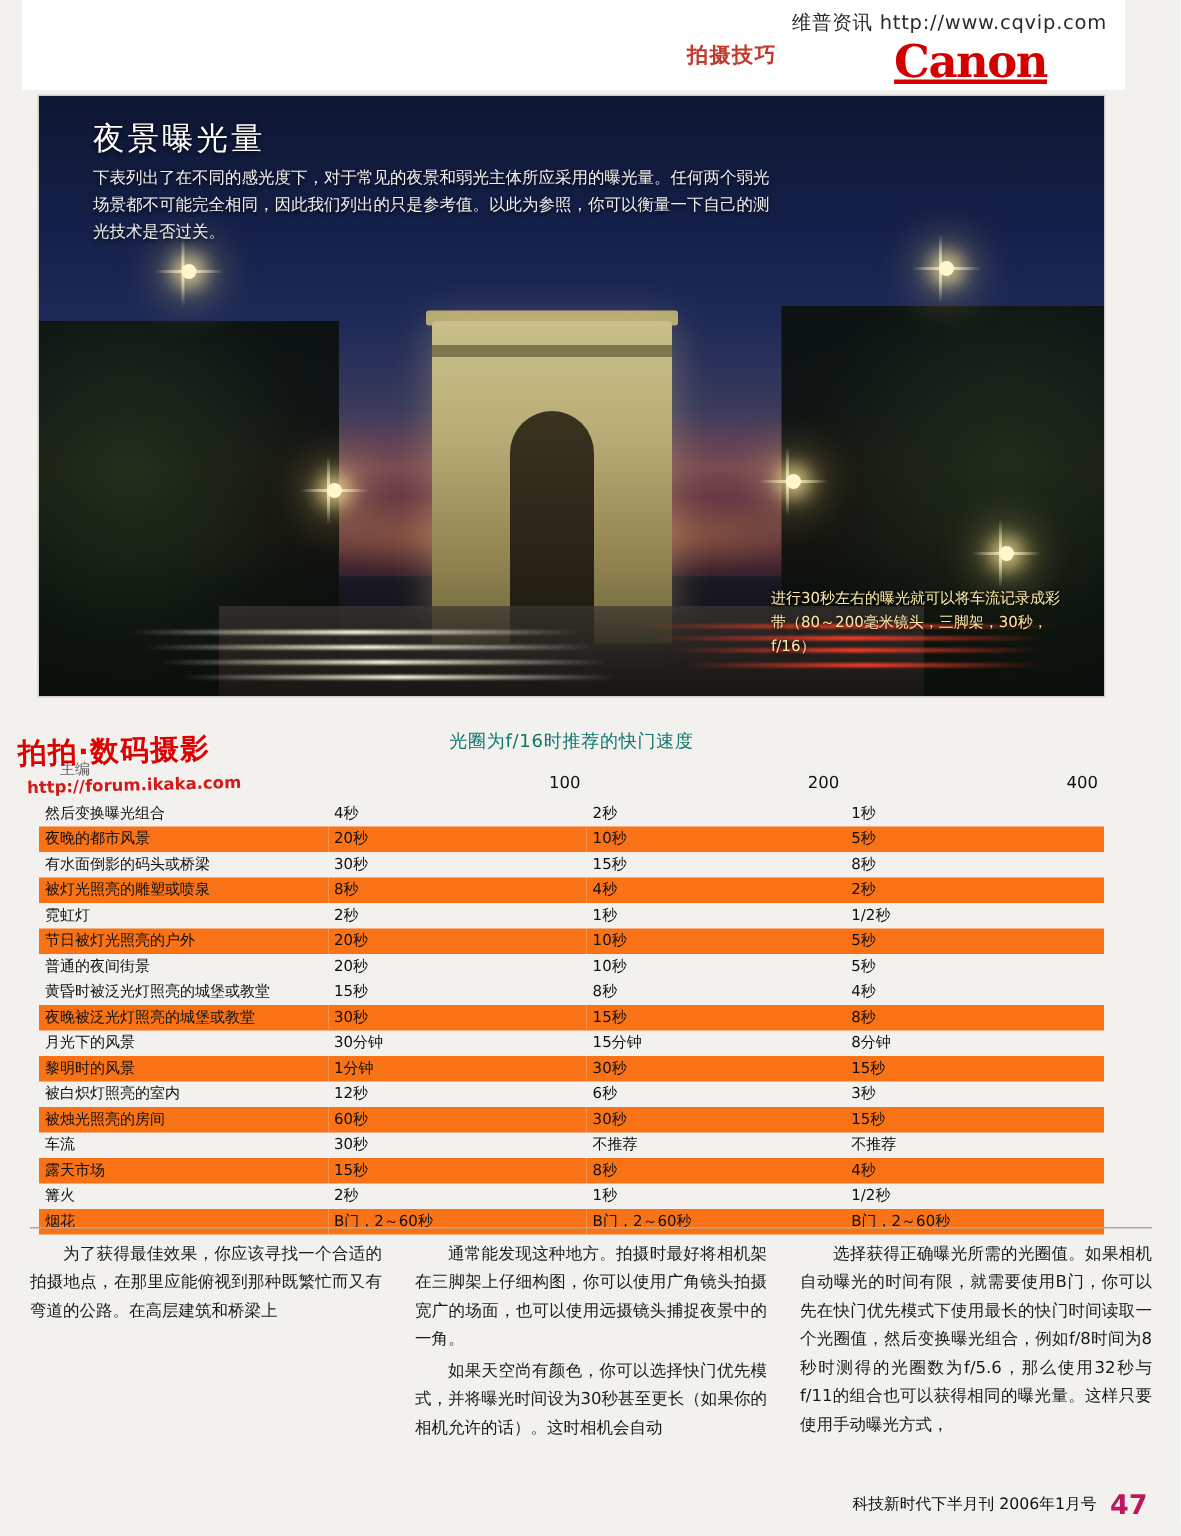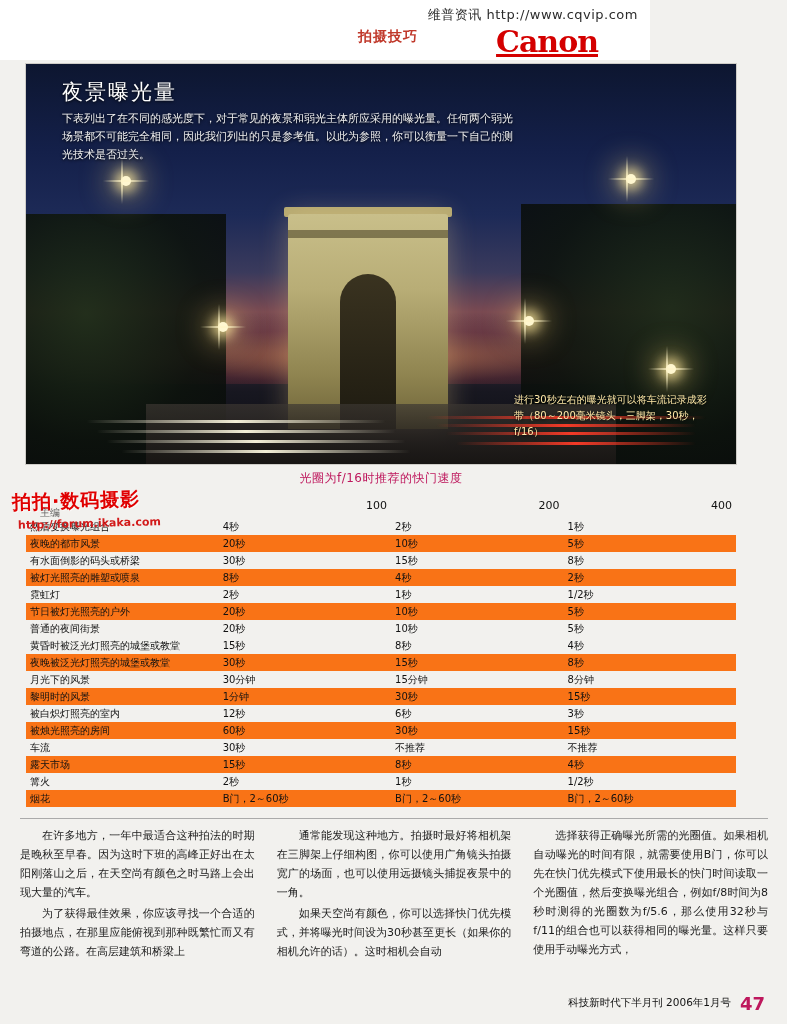--- a/index.html
+++ b/index.html
@@ -9,21 +9,21 @@
     font-family:"DejaVu Sans","Liberation Sans",sans-serif;
     position:relative;
     overflow:hidden;
   }
   .page{
     position:absolute;left:0;top:0;width:787px;height:1024px;
     background:#f2f1ee;
   }
   
   .hdr{
-    position:absolute;left:0;top:0;width:650px;height:60px;
+    position:absolute;left:15px;top:0;width:735px;height:60px;
     background:#ffffff;
   }
   .hdr-watermark{
     position:absolute;right:12px;top:6px;
     font-size:13px;color:#2b2b2b;letter-spacing:0.5px;
     white-space:nowrap;
   }
   .hdr-tag{
     position:absolute;right:232px;top:28px;
     font-size:14px;font-weight:bold;color:#c0392b;
@@ -108,21 +108,21 @@
   .photo-caption{
     position:absolute;right:22px;bottom:24px;width:200px;
     color:#ffe9a8;font-size:10px;line-height:16px;
     text-shadow:0 1px 3px rgba(0,0,0,0.95);
   }
   
   .tbl-wrap{
     position:absolute;left:26px;top:470px;width:710px;
   }
   .tbl-title{
-    text-align:center;font-size:12px;color:#be185d;margin:0 0 10px 0;
+    text-align:center;font-size:12px;color:#0f766e;margin:16px 0 10px 0;
     letter-spacing:0.5px;
   }
   table.exp{
     width:710px;border-collapse:collapse;font-size:10px;color:#111;
   }
   table.exp th{
     font-weight:normal;text-align:right;font-size:11px;padding:2px 4px 6px 4px;
     color:#111;
   }
   table.exp td{
@@ -345,21 +345,20 @@
     </table>
   </div>
 
   <div class="stamp-red">拍拍·数码摄影</div>
   <div class="stamp-sub">主编</div>
   <div class="stamp-url">http://forum.ikaka.com</div>
 
   <div class="rule"></div>
   <div class="cols">
     <div class="col">
-      <p>在许多地方，一年中最适合这种拍法的时期是晚秋至早春。因为这时下班的高峰正好出在太阳刚落山之后，在天空尚有颜色之时马路上会出现大量的汽车。</p>
       <p>为了获得最佳效果，你应该寻找一个合适的拍摄地点，在那里应能俯视到那种既繁忙而又有弯道的公路。在高层建筑和桥梁上</p>
     </div>
     <div class="col">
       <p>通常能发现这种地方。拍摄时最好将相机架在三脚架上仔细构图，你可以使用广角镜头拍摄宽广的场面，也可以使用远摄镜头捕捉夜景中的一角。</p>
       <p>如果天空尚有颜色，你可以选择快门优先模式，并将曝光时间设为30秒甚至更长（如果你的相机允许的话）。这时相机会自动</p>
     </div>
     <div class="col">
       <p>选择获得正确曝光所需的光圈值。如果相机自动曝光的时间有限，就需要使用B门，你可以先在快门优先模式下使用最长的快门时间读取一个光圈值，然后变换曝光组合，例如f/8时间为8秒时测得的光圈数为f/5.6，那么使用32秒与f/11的组合也可以获得相同的曝光量。这样只要使用手动曝光方式，</p>
     </div>
   </div>

